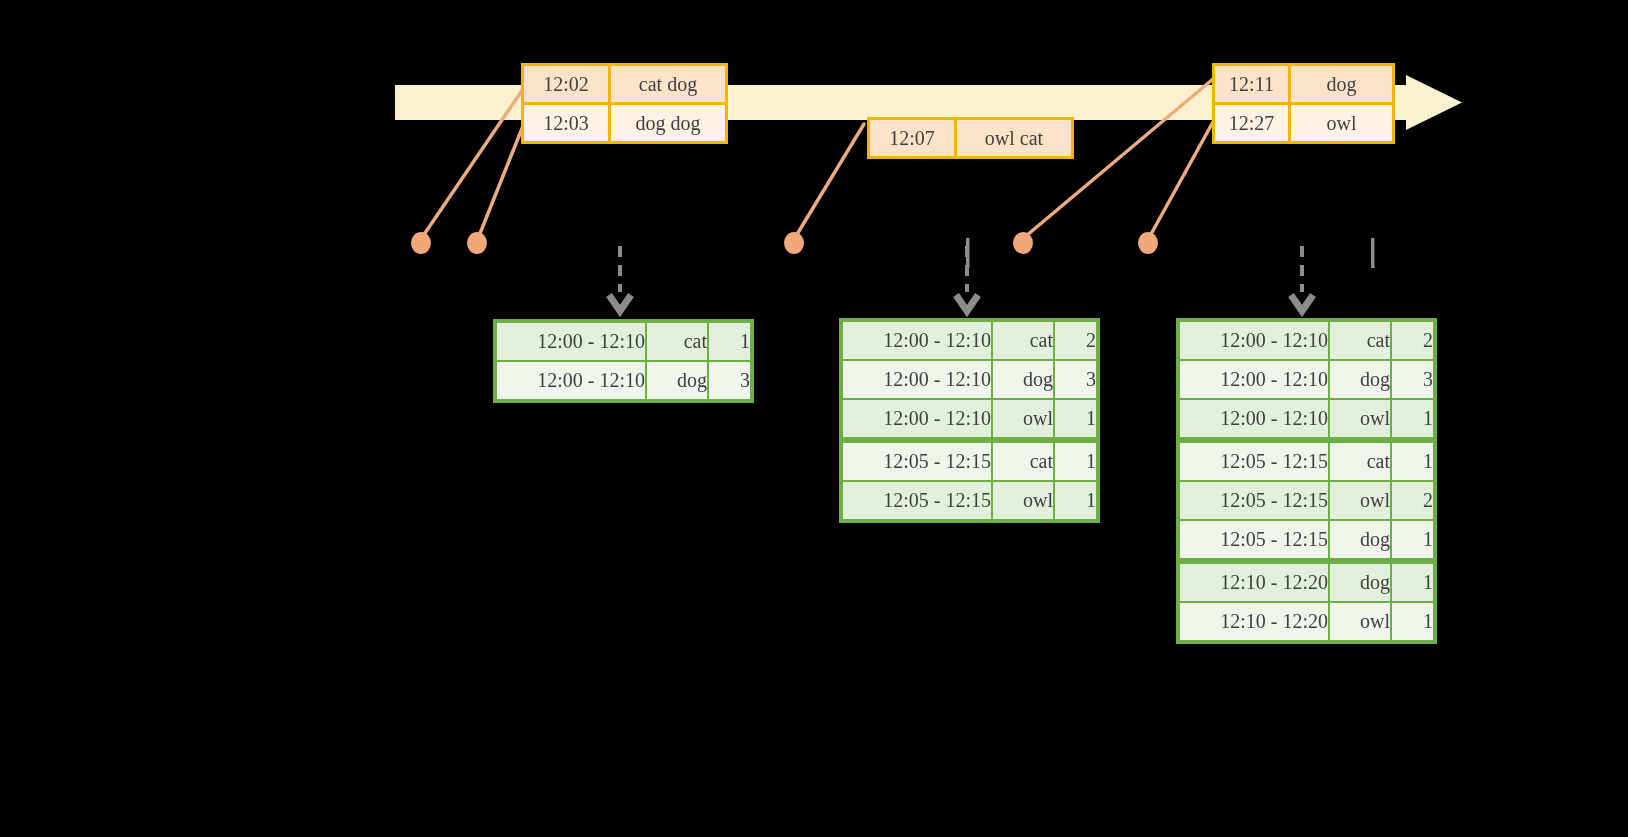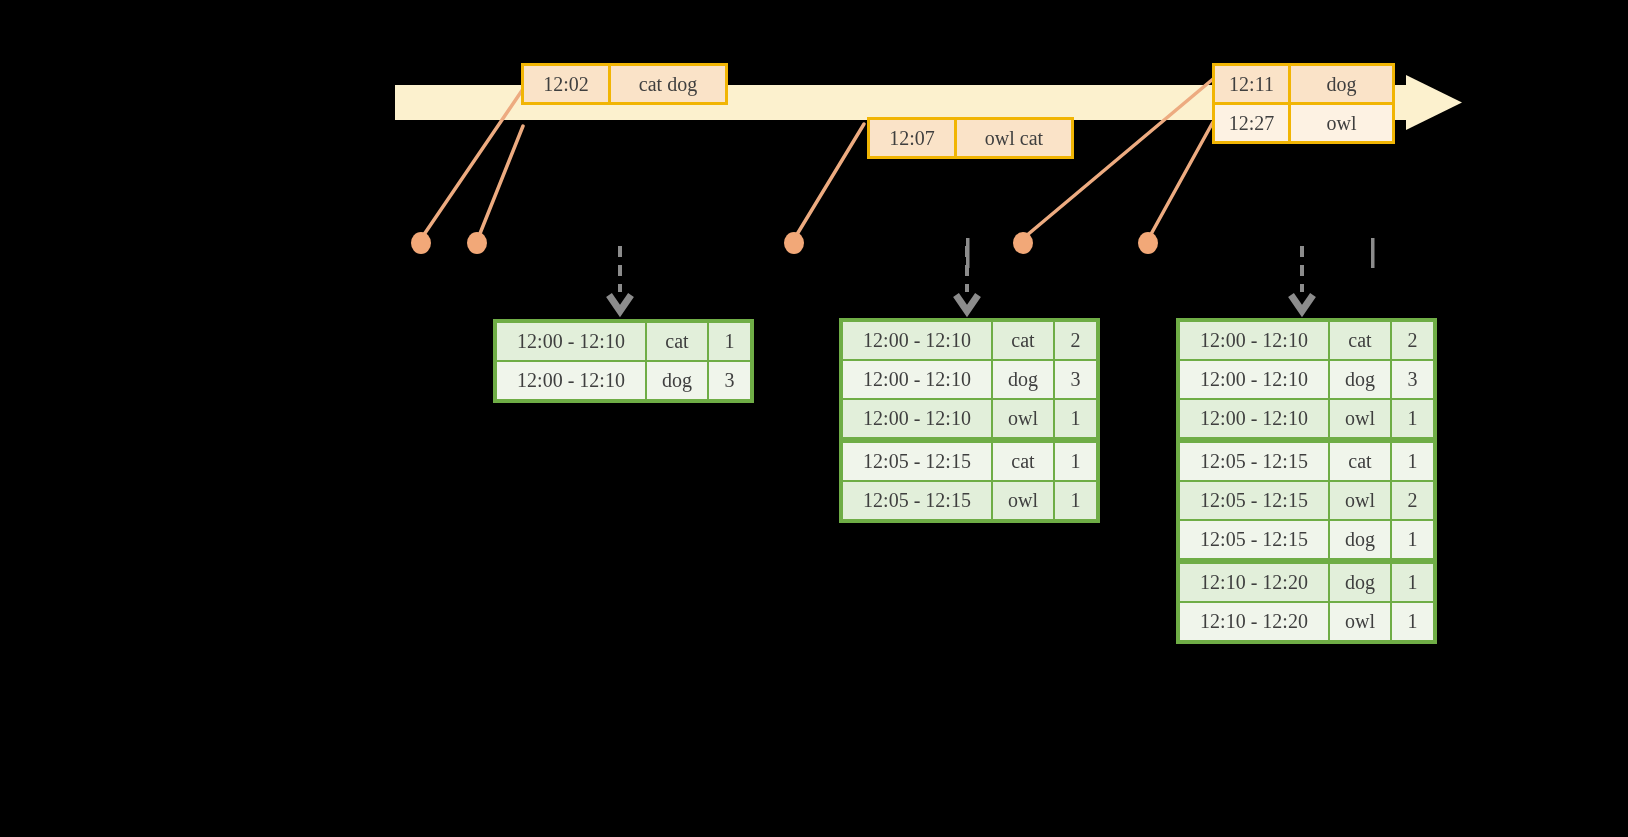--- a/index.html
+++ b/index.html
@@ -28,21 +28,21 @@
 
   
   .rtable{
     position:absolute;z-index:2;background:#6FAD46;padding:4px;
     display:flex;flex-direction:column;
   }
   .rrow{display:flex;column-gap:2px;margin-top:2px;}
   .rrow:first-child{margin-top:0;}
   .rrow.group-gap{margin-top:6px;}
   .rcell{
-    height:37px;line-height:37px;text-align:center;
+    height:37px;line-height:37px;text-align:right;
     font-size:20px;color:#3F3F3F;white-space:nowrap;
   }
   .rwindow{width:148px;}
   .rword{width:60px;}
   .rcount{width:41px;}
   .rfill-dark{background:#E2EFDA;}
   .rfill-light{background:#F0F5EB;}
 </style>
 </head>
 <body>
@@ -87,20 +87,24 @@
         <polyline points="1291,295 1302,311 1313,295" stroke-width="7"></polyline>
       </g>
     </g>
   </svg>
 
   <div class="etable" style="left:521px;top:63px;">
     <div class="erow">
       <div class="ecell etime fill-dark">12:02</div>
       <div class="ecell ewords fill-dark">cat dog</div>
     </div>
+    <div class="erow">
+      <div class="ecell etime fill-light">12:03</div>
+      <div class="ecell ewords fill-light">dog dog</div>
+    </div>
   </div>
 
   <div class="etable" style="left:867px;top:81px;margin-top:36px;">
     <div class="erow">
       <div class="ecell etime fill-dark">12:07</div>
       <div class="ecell ewords fill-dark">owl cat</div>
     </div>
   </div>
 
   <div class="etable narrow" style="left:1212px;top:63px;align-items:center;">

